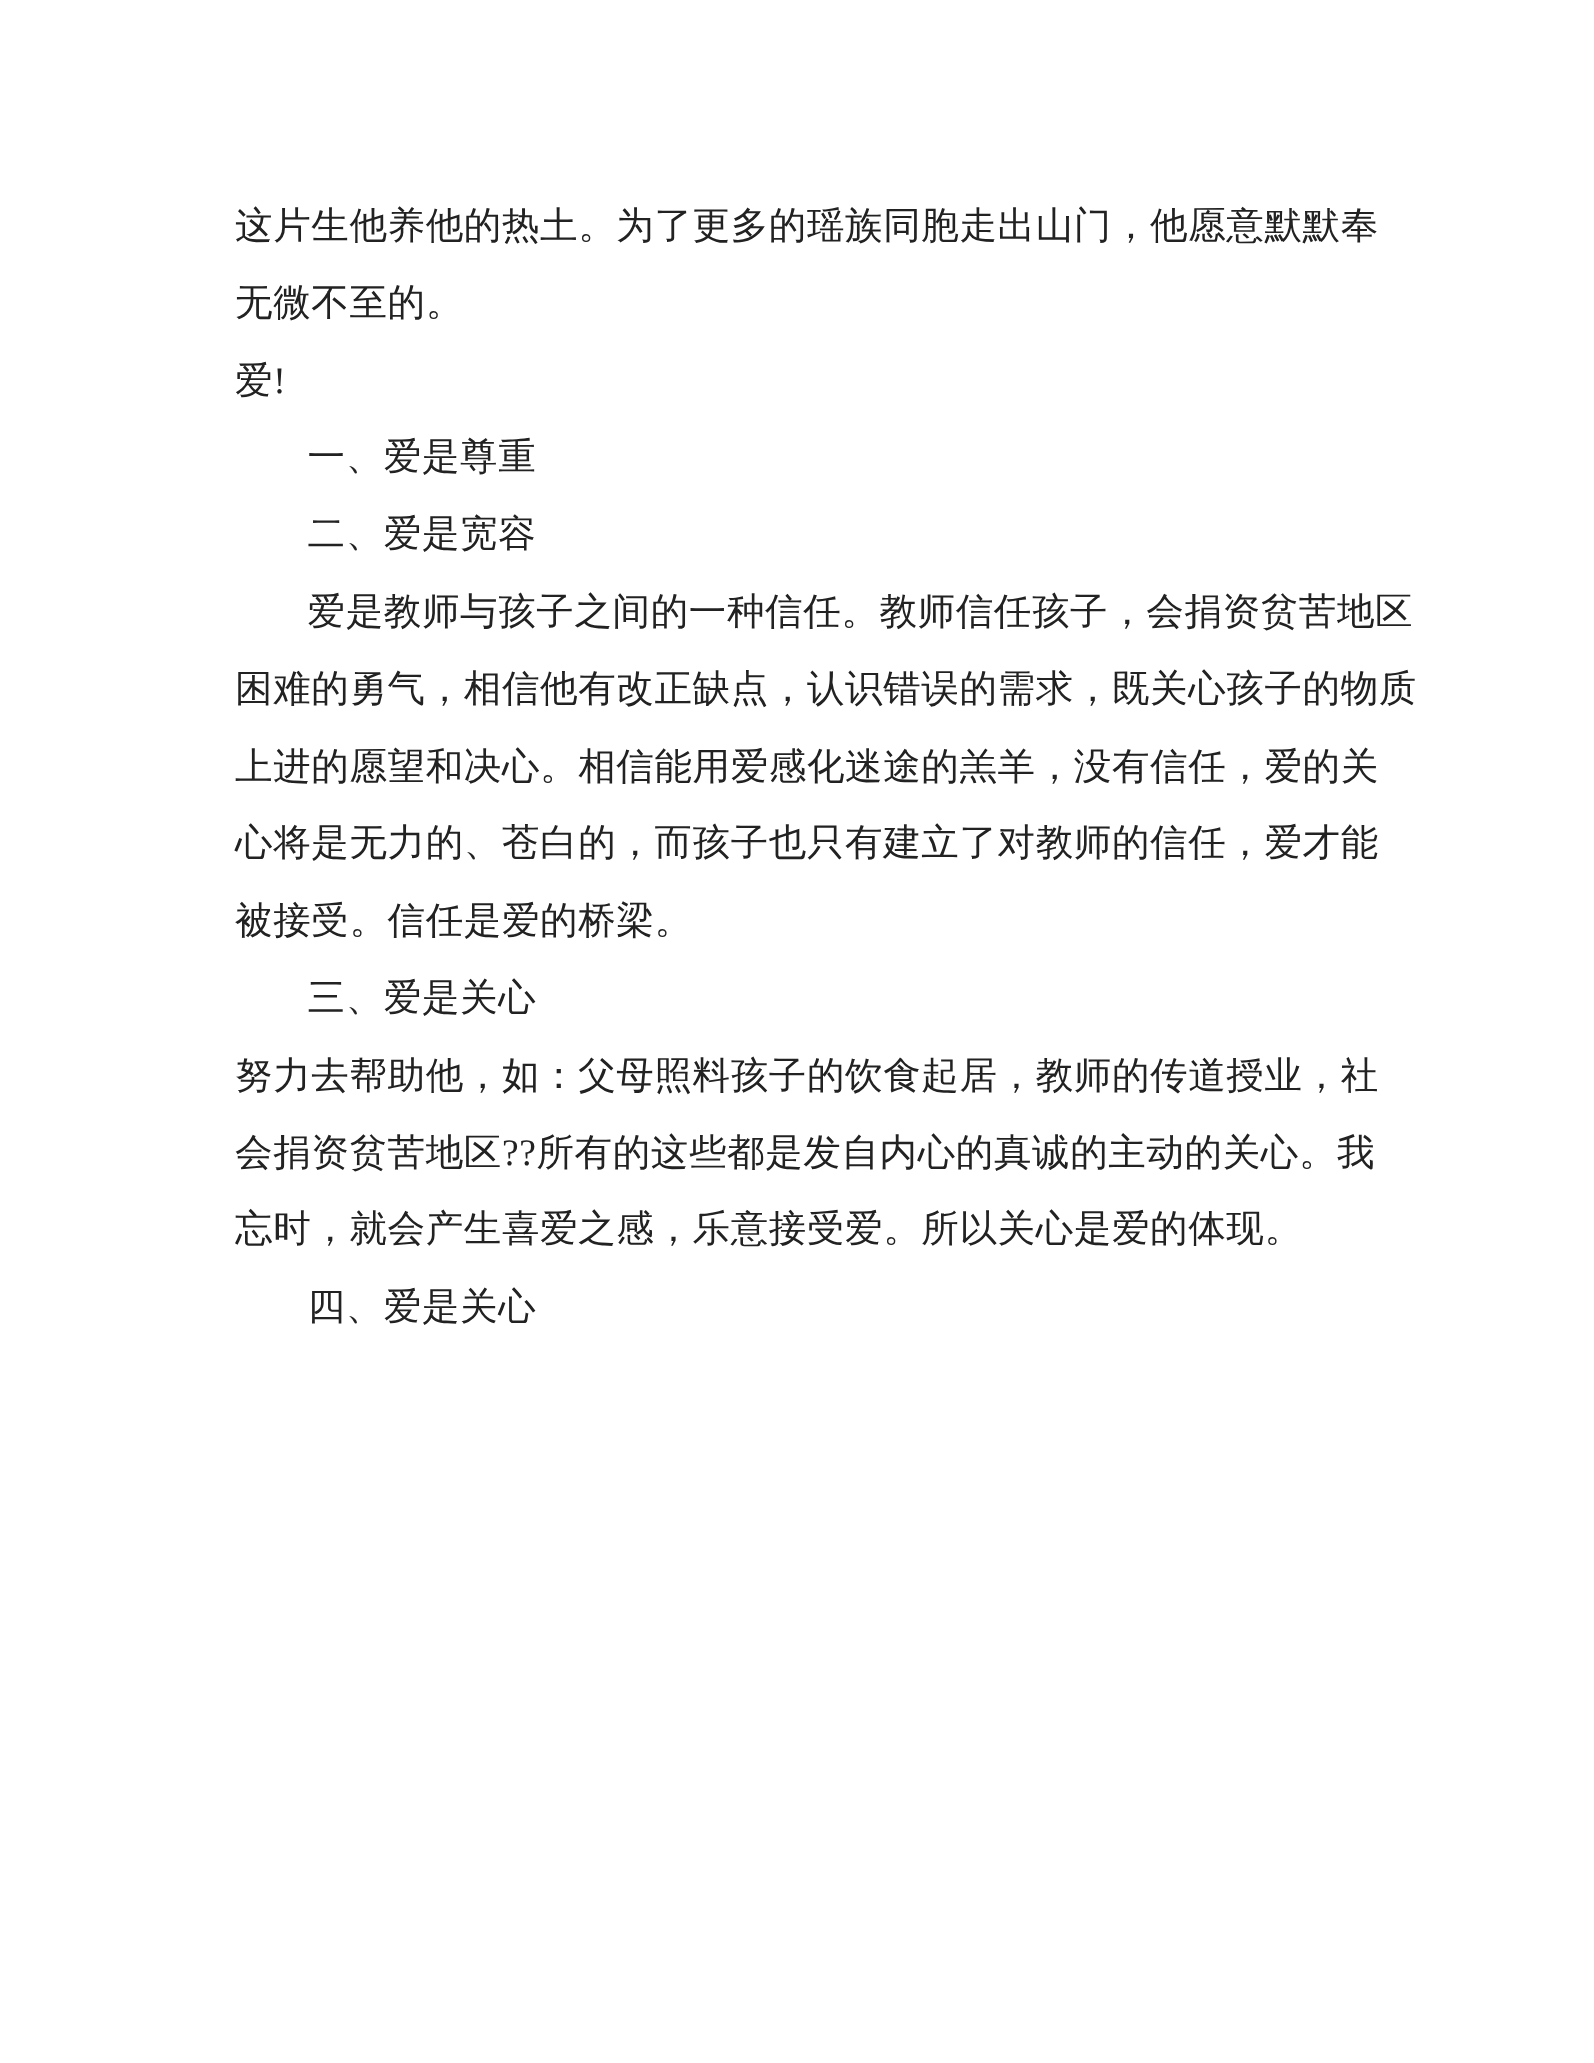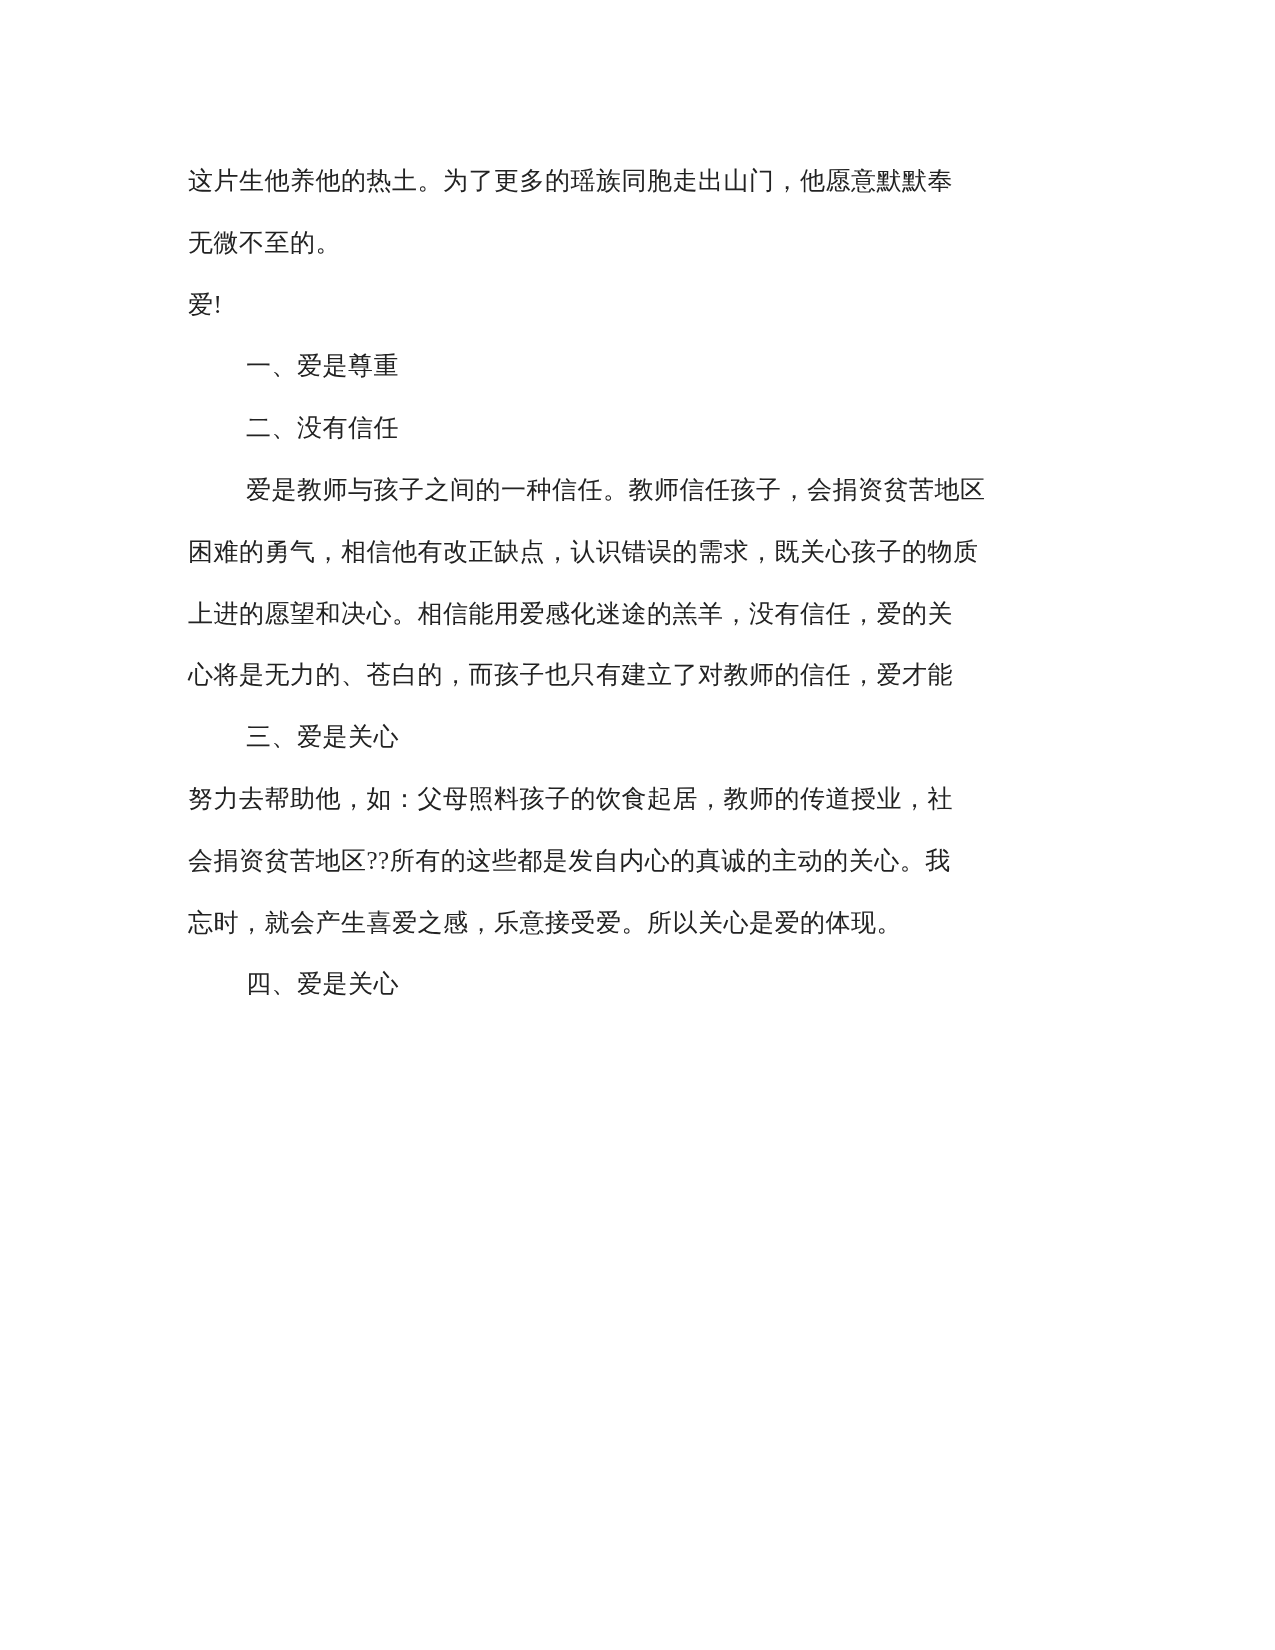--- a/index.html
+++ b/index.html
@@ -13,21 +13,21 @@
     height: 1650px;
     background: #ffffff;
     overflow: hidden;
     font-family: "Liberation Serif", "DejaVu Serif", serif;
   }
   .doc-body {
     position: absolute;
     left: 188px;
     top: 150px;
     width: 890px;
-    font-size: 25px;
+    font-size: 30px;
     line-height: 61.8px;
     color: #222222;
     font-weight: 400;
     letter-spacing: 0.5px;
     text-align: left;
   }
   .line {
     white-space: pre;
     height: 61.8px;
   }
@@ -37,24 +37,25 @@
 </style>
 </head>
 <body>
 
 <div class="page">
   <div class="doc-body">
     <div class="line">这片生他养他的热土。为了更多的瑶族同胞走出山门，他愿意默默奉</div>
     <div class="line">无微不至的。</div>
     <div class="line">爱!</div>
     <div class="line indent">一、爱是尊重</div>
-    <div class="line indent">二、没有信任</div>
+    <div class="line indent">二、爱是宽容</div>
     <div class="line indent">爱是教师与孩子之间的一种信任。教师信任孩子，会捐资贫苦地区</div>
     <div class="line">困难的勇气，相信他有改正缺点，认识错误的需求，既关心孩子的物质</div>
     <div class="line">上进的愿望和决心。相信能用爱感化迷途的羔羊，没有信任，爱的关</div>
     <div class="line">心将是无力的、苍白的，而孩子也只有建立了对教师的信任，爱才能</div>
+    <div class="line">被接受。信任是爱的桥梁。</div>
     <div class="line indent">三、爱是关心</div>
     <div class="line">努力去帮助他，如：父母照料孩子的饮食起居，教师的传道授业，社</div>
     <div class="line">会捐资贫苦地区??所有的这些都是发自内心的真诚的主动的关心。我</div>
     <div class="line">忘时，就会产生喜爱之感，乐意接受爱。所以关心是爱的体现。</div>
     <div class="line indent">四、爱是关心</div>
   </div>
 </div>
 
 </body></html>

